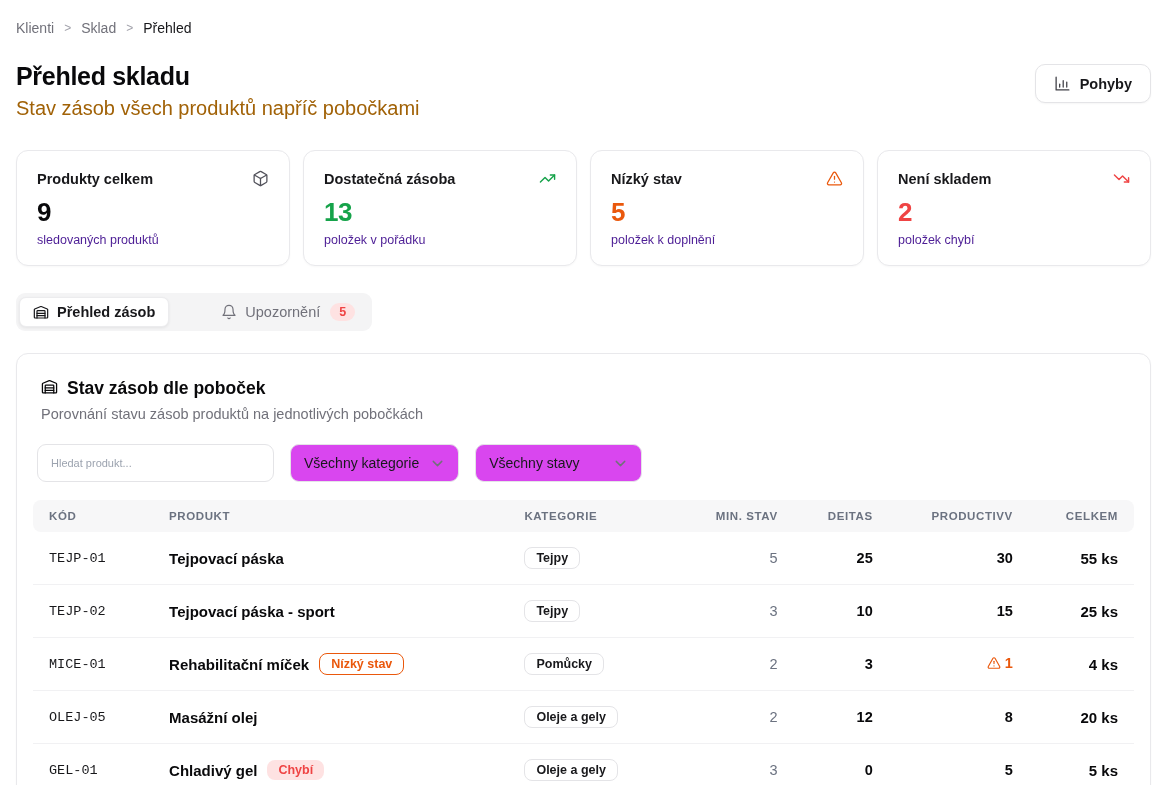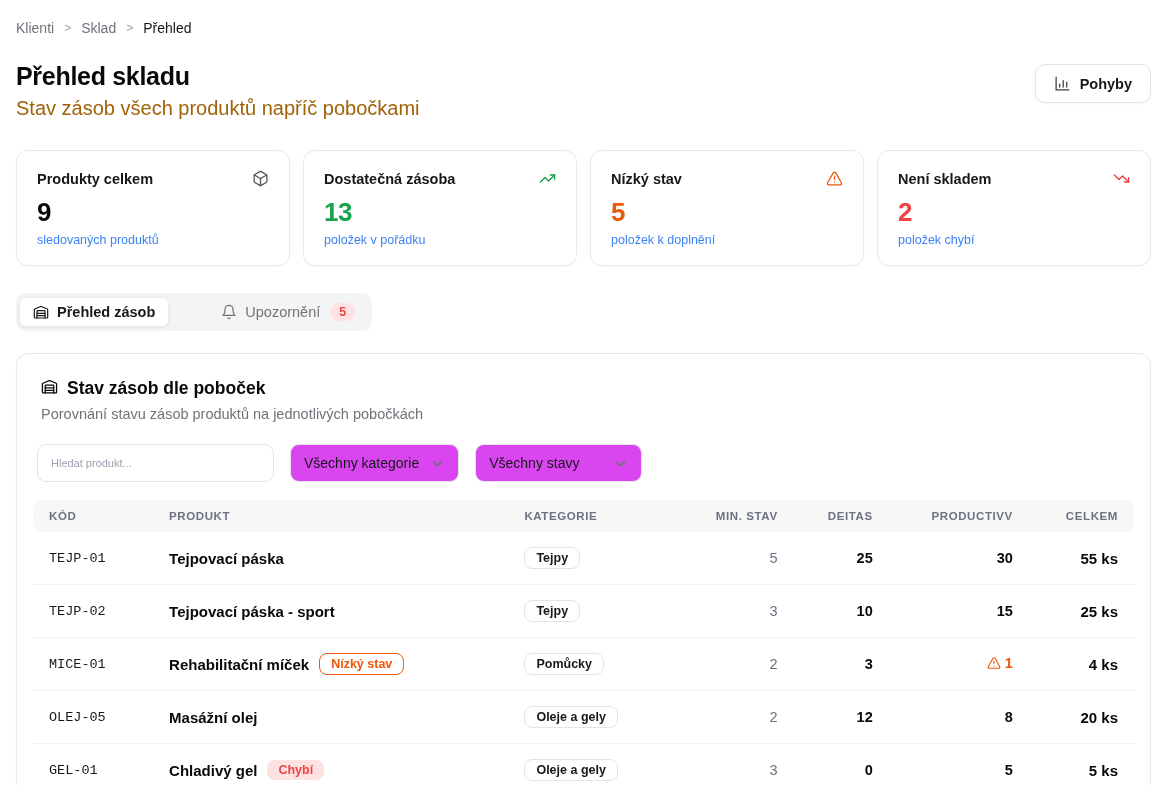--- a/index.html
+++ b/index.html
@@ -32,21 +32,21 @@
   
   .stats-grid { display: grid; grid-template-columns: repeat(4, 1fr); gap: 13px; margin-top: 30px; }
   .stat-card {
     background: #fff; border: 1px solid #e9e9ec; border-radius: 12px;
     padding: 19px 20px 18px 20px; box-shadow: 0 1px 2px rgba(0,0,0,0.03);
   }
   .stat-top { display: flex; justify-content: space-between; align-items: center; }
   .stat-label { font-size: 14.5px; font-weight: 600; color: #18181b; }
   .stat-top svg { width: 17px; height: 17px; }
   .stat-value { font-size: 26px; font-weight: 700; margin-top: 10px; letter-spacing: -0.5px; }
-  .stat-sub { font-size: 12.5px; color: #3b82f6; margin-top: 5px; }
+  .stat-sub { font-size: 12.5px; color: #4c1d95; margin-top: 5px; }
 
   
   .tabs { display: inline-flex; align-items: center; background: #f4f4f5; border-radius: 9px; padding: 3px; margin-top: 27px; gap: 38px; }
   .tab {
     display: inline-flex; align-items: center; gap: 8px;
     padding: 6px 13px; border-radius: 7px; font-size: 14.5px; font-weight: 500;
     color: #71717a; cursor: pointer; border: 1px solid transparent;
   }
   .tab.active {
     background: #fff; color: #18181b; font-weight: 600;

